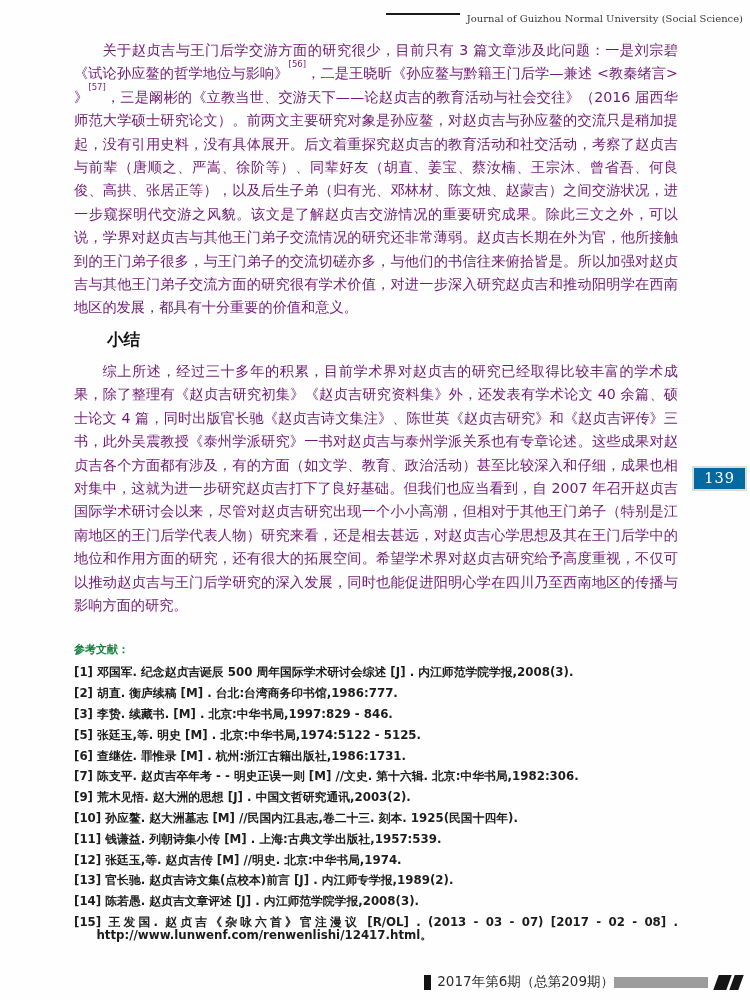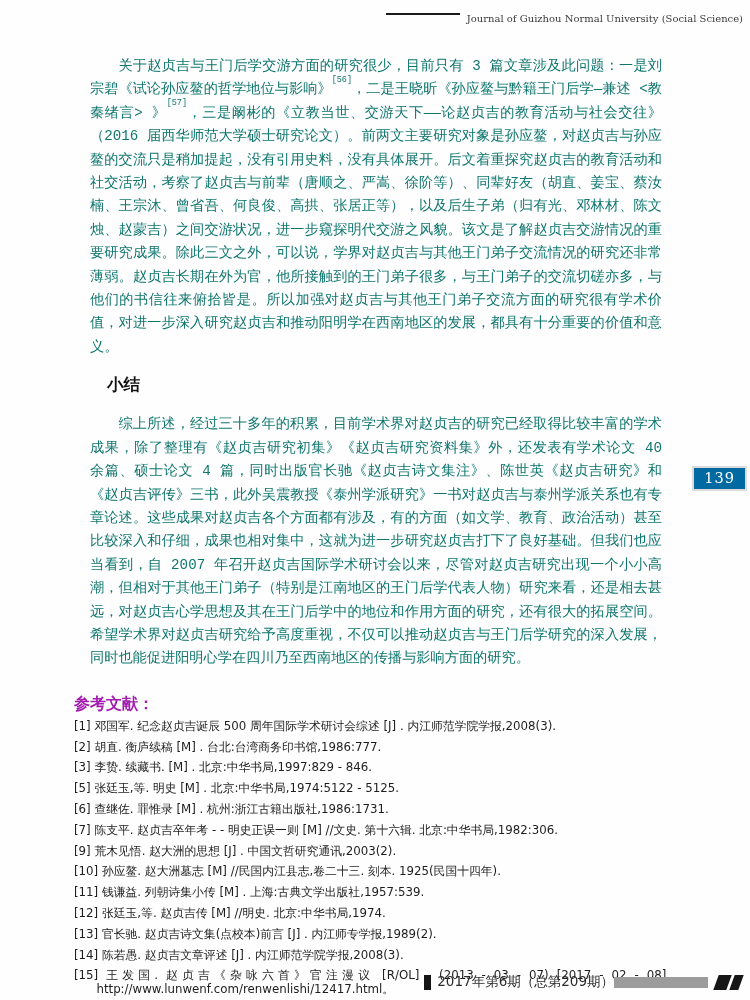--- a/index.html
+++ b/index.html
@@ -25,39 +25,39 @@
     position:absolute;top:468px;right:5px;
     background:#0369a1;color:#ffffff;
     font-family:"DejaVu Serif",serif;
     font-size:14.5px;line-height:19px;
     padding:1px 10px;letter-spacing:1px;
     box-shadow:0 0 0 2px #dcdcdc;
   }
   
   .main{position:absolute;left:74px;top:39px;width:604px;}
   .body-para{
-    margin:16px;
+    margin:0;
     font-size:14.2px;line-height:23.4px;
     text-align:justify;text-indent:2em;
-    font-weight:500;color:#0f766e;font-family:Liberation Mono, monospace;
+    font-weight:500;color:#701a75;
   }
   .body-para sup{
     font-size:8.5px;line-height:0;position:relative;top:-6px;
     letter-spacing:0;
   }
   .sec-head{
     font-size:16.5px;font-weight:600;color:#111;
     margin:10px 0 8px 2em;line-height:22px;font-family:Liberation Mono, monospace;
   }
   .refs{margin-top:25px;}
   .refs-head{
-    font-size:16px;font-weight:700;color:#a21caf;
+    font-size:11px;font-weight:700;color:#15803d;
     margin:12px 0 9px 0;line-height:15px;
   }
-  .refs ol{list-style:none;margin:0;padding:0;}
+  .refs ol{list-style:none;margin:0;padding:0;font-weight:bold;}
   .refs li{
     font-size:11.8px;line-height:13.5px;color:#1d1d1d;
     margin-bottom:7.3px;
     padding-left:1.9em;text-indent:-1.9em;
     text-align:justify;
   }
   
   .ftr{
     position:absolute;bottom:9px;right:9px;
     display:flex;align-items:center;

